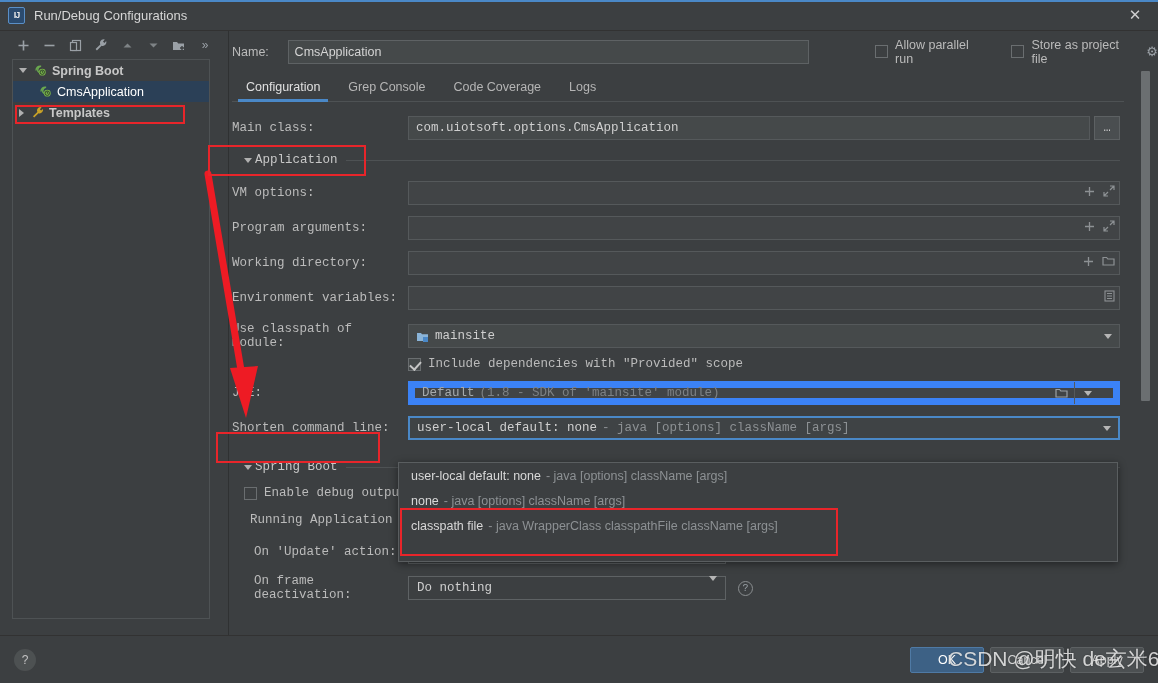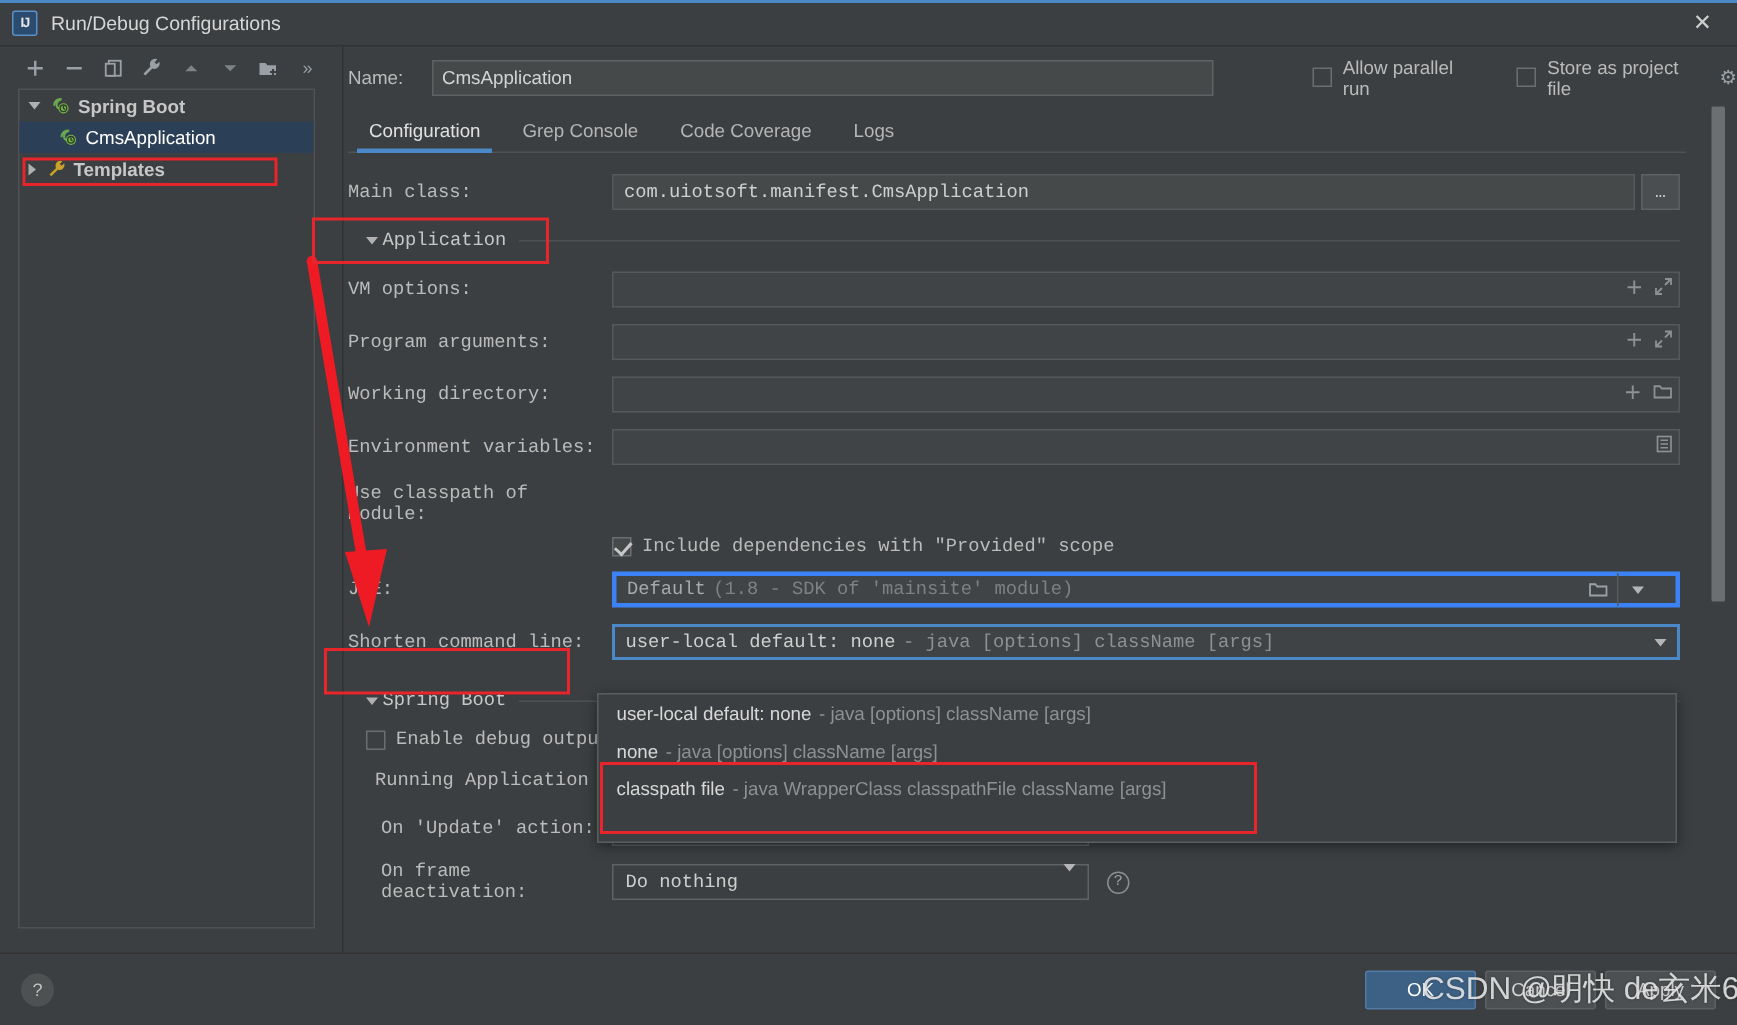--- a/index.html
+++ b/index.html
@@ -154,21 +154,21 @@
   .combo .arrow {
     margin-left:auto; width:22px; display:flex; align-items:center; justify-content:center;
   }
   .caret { width:0;height:0;border-style:solid;border-width:5px 4.5px 0 4.5px;
     border-color:#b5b5b5 transparent transparent transparent; }
   .mod-icon { width:13px;height:13px;margin-right:6px;flex:none; }
 
   .inline-chk { display:flex; align-items:center; gap:7px; margin-left:176px; margin-bottom:8px; }
 
   .jre-field {
-    height:24px; background:#414446; border:3px solid #3b82f6; flex:1;
+    height:24px; background:#414446; border:7px solid #3b82f6; flex:1;
     display:flex; align-items:center; padding:0 12px 0 7px; font-size:12.5px;
     margin-right:38px;
   }
   .jre-field .sep { width:1px; height:22px; background:#55595b; }
   .jre-field .fbtn { width:26px; display:flex;align-items:center;justify-content:center;color:#9aa0a6; }
 
   .sub-row { display:flex; align-items:center; height:28px; margin-bottom:8px; }
   .sub-label { width:176px; padding-left:22px; font-size:12.5px; flex:none; }
   .small-combo {
     width:318px; height:24px; background:#3c3f41; border:1px solid #5e6264;
@@ -367,21 +367,21 @@
       <div class="tab">Code Coverage</div>
       <div class="tab">Logs</div>
     </div>
     <div class="tabs-underline"></div>
 
     <div class="form">
 
       <div class="frow">
         <div class="flabel">Main class:</div>
         <div class="field" style="margin-right:0;">
-          <span>com.uiotsoft.manifest.CmsApplication</span>
+          <span>com.uiotsoft.options.CmsApplication</span>
         </div>
         <div class="btn-ellipsis">…</div>
       </div>
 
       <div class="section-head">
         <span class="tri tri-down" style="margin-left:12px;"></span>
         <span class="section-title">Application</span>
         <span class="section-line"></span>
       </div>
 
@@ -452,20 +452,32 @@
                 <rect x="1" y="1" width="9" height="10" fill="none" stroke="#8d9194" stroke-width="1.1"></rect>
                 <path d="M3 3.5h5M3 6h5M3 8.5h5" stroke="#8d9194" stroke-width="1"></path>
               </svg>
             </span>
           </span>
         </div>
       </div>
 
       <div class="frow" style="margin-top:10px;">
         <div class="flabel">Use classpath of module:</div>
+        <div class="combo">
+          <span class="mod-icon">
+            <svg width="13" height="13" viewBox="0 0 13 13">
+              <path d="M1 3h4l1 1.3h6V11H1z" fill="#8ab4d8"></path>
+              <rect x="7" y="7" width="5" height="5" fill="#4a88c7"></rect>
+            </svg>
+          </span>
+          <span>mainsite</span>
+          <span class="arrow">
+              <span class="caret"></span>
+            </span>
+        </div>
       </div>
 
       <div class="inline-chk">
         <span class="chk checked"></span>
         <span class="chk-label">Include dependencies with "Provided" scope</span>
       </div>
 
       <div class="frow">
         <div class="flabel">JRE:</div>
         <div class="jre-field">

